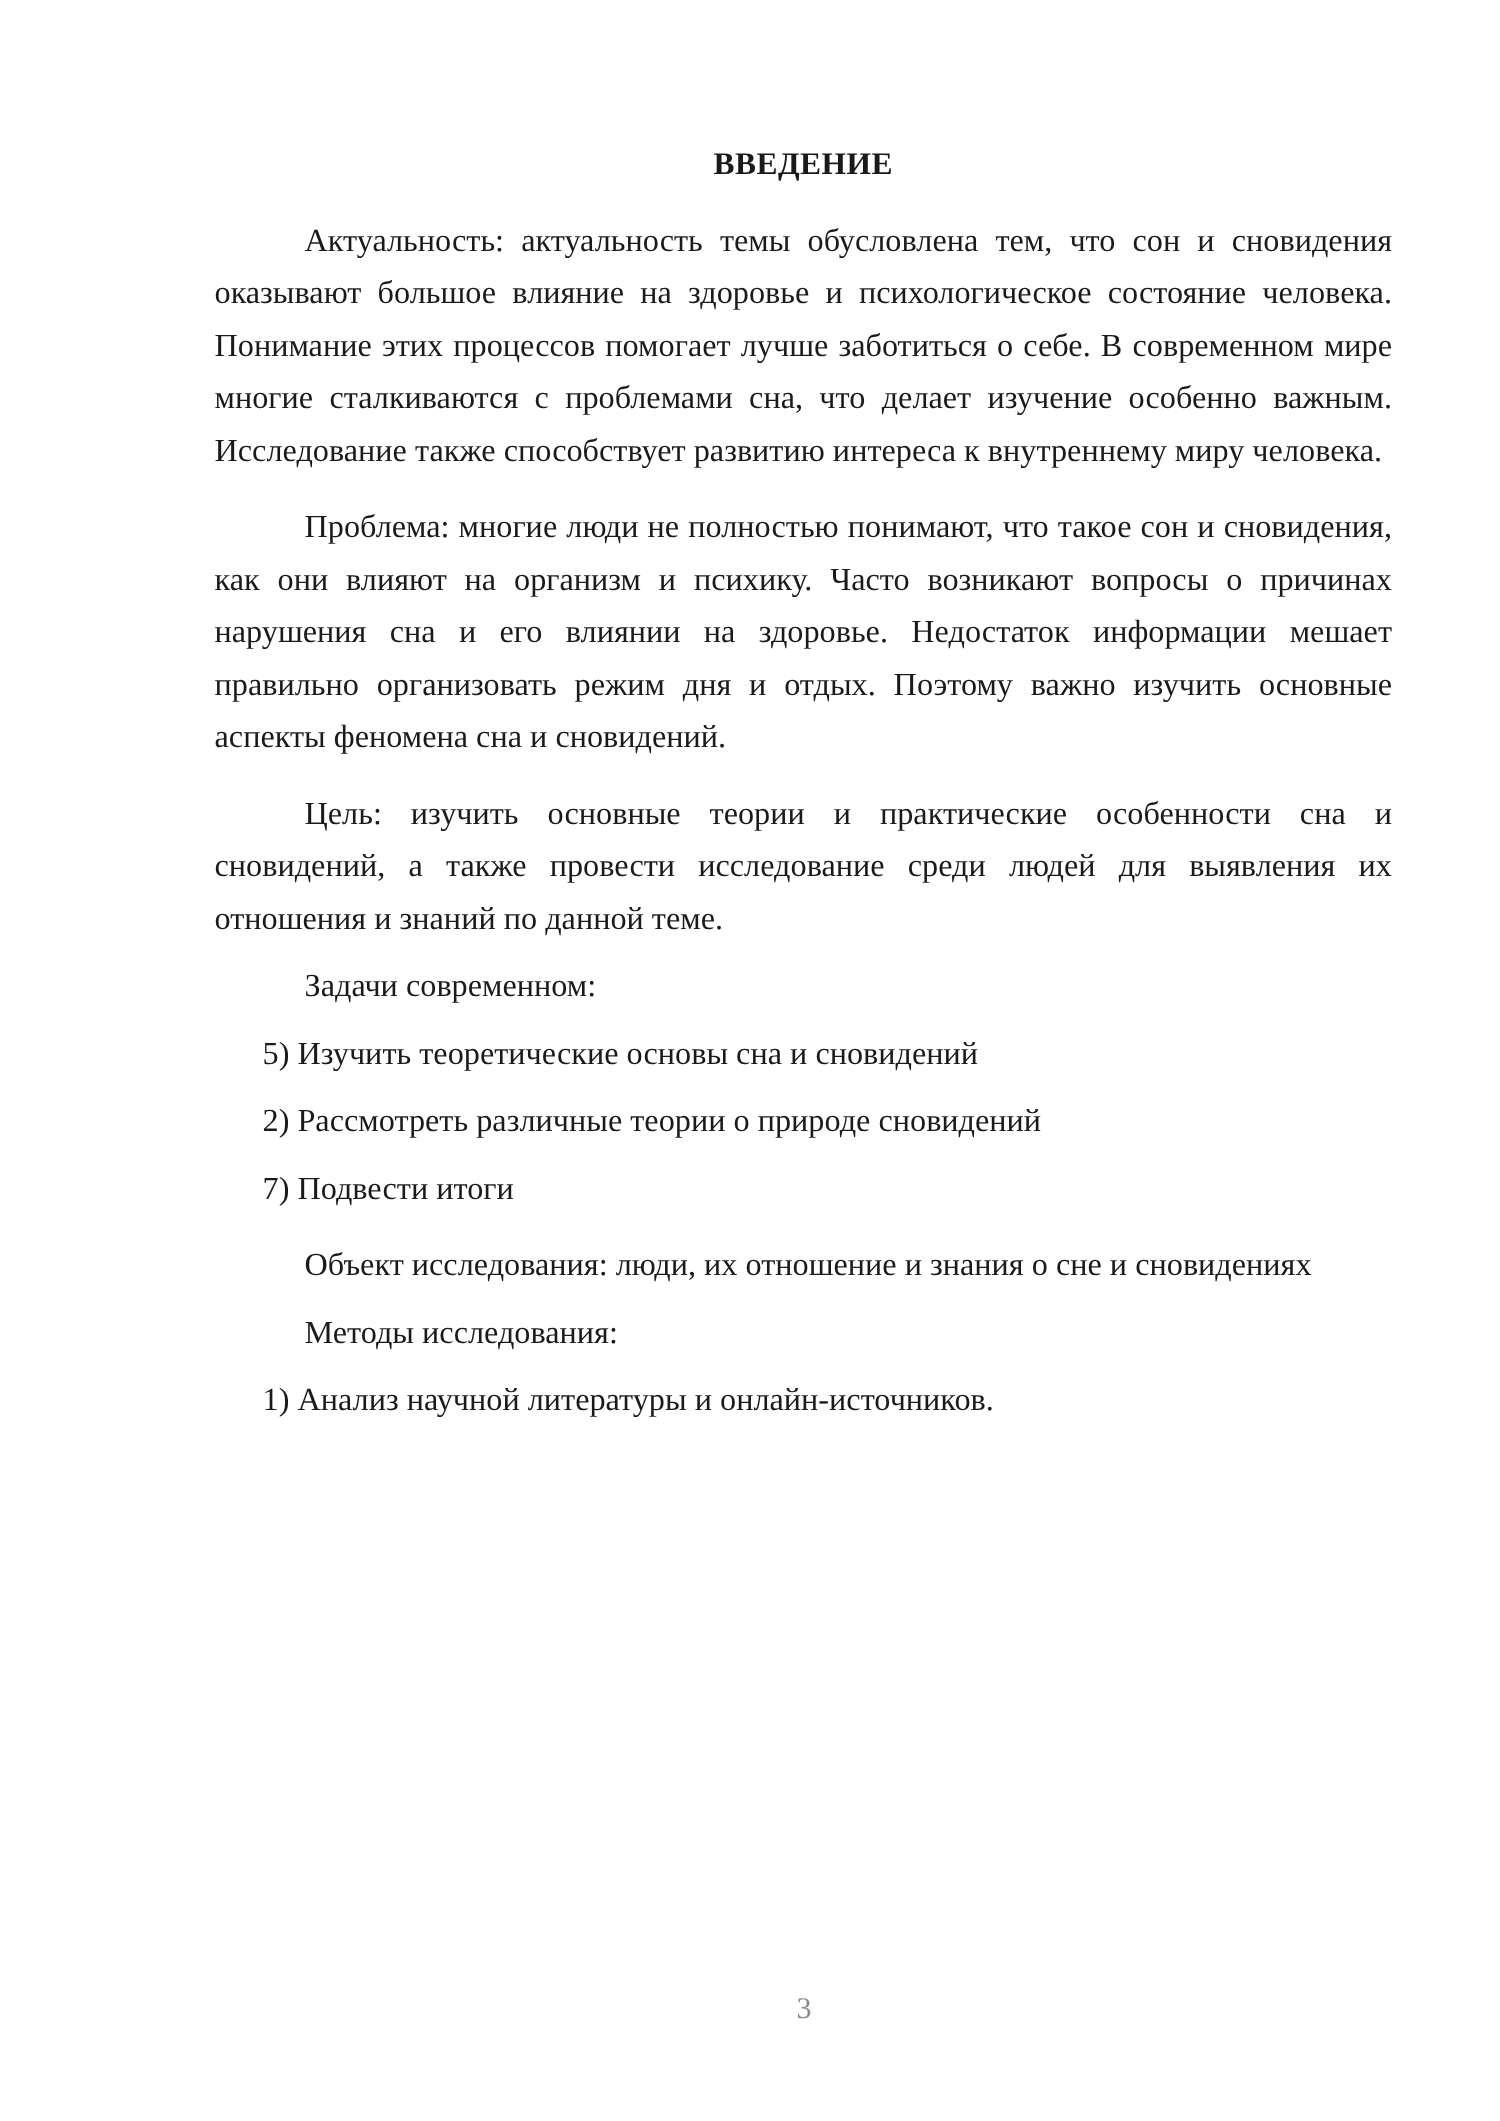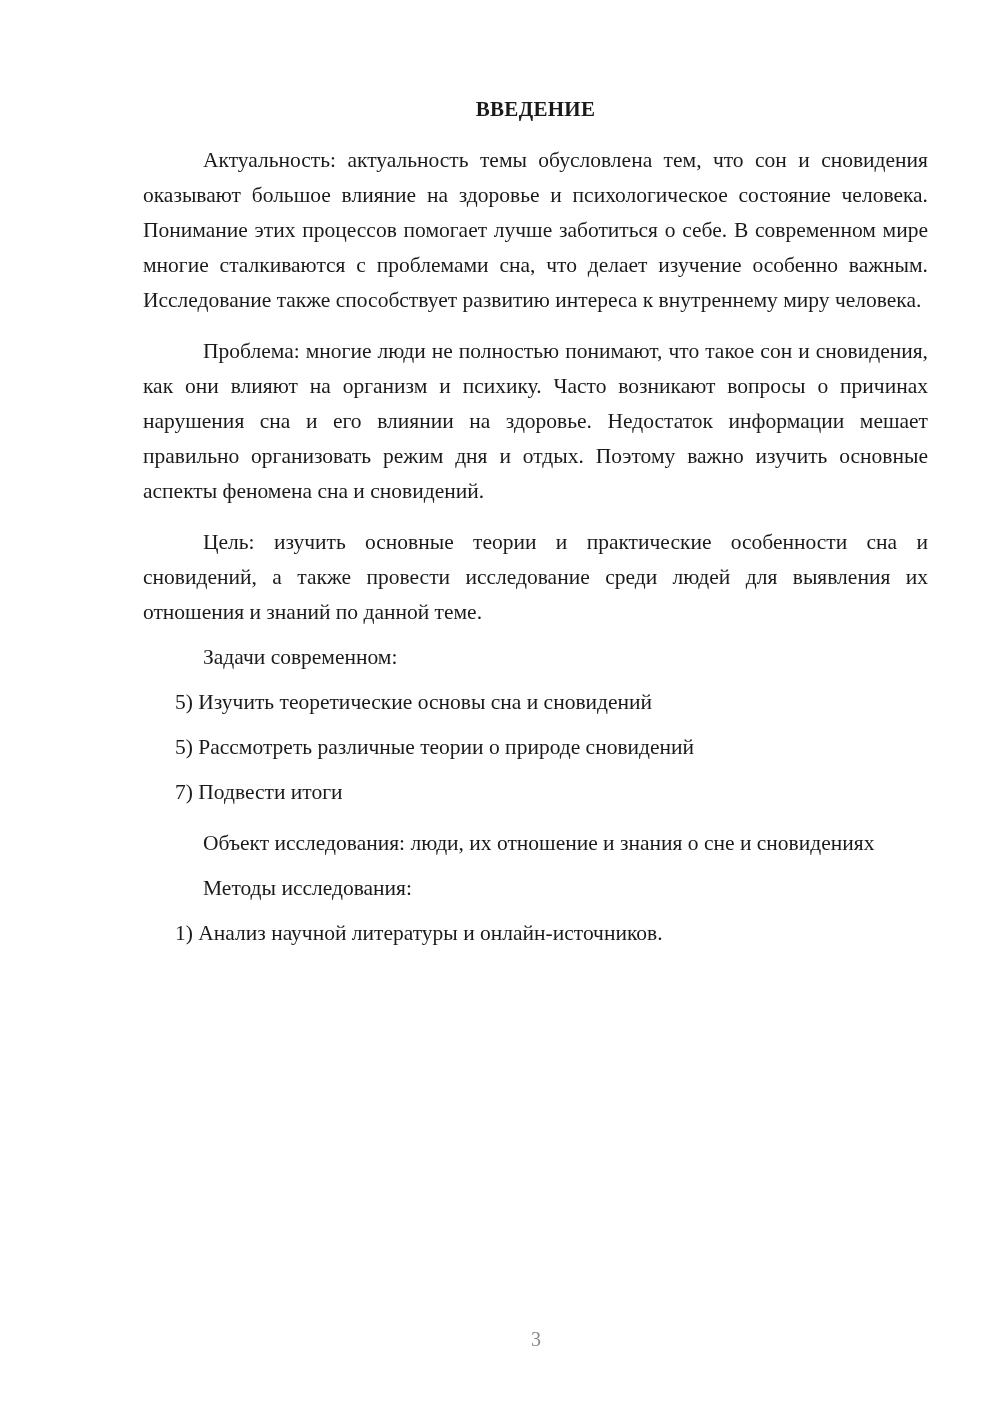--- a/index.html
+++ b/index.html
@@ -30,21 +30,21 @@
 <div class="page">
   <div class="title">ВВЕДЕНИЕ</div>
 
   <p class="para">Актуальность: актуальность темы обусловлена тем, что сон и сновидения оказывают большое влияние на здоровье и психологическое состояние человека. Понимание этих процессов помогает лучше заботиться о себе. В современном мире многие сталкиваются с проблемами сна, что делает изучение особенно важным. Исследование также способствует развитию интереса к внутреннему миру человека.</p>
   <p class="para">Проблема: многие люди не полностью понимают, что такое сон и сновидения, как они влияют на организм и психику. Часто возникают вопросы о причинах нарушения сна и его влиянии на здоровье. Недостаток информации мешает правильно организовать режим дня и отдых. Поэтому важно изучить основные аспекты феномена сна и сновидений.</p>
   <p class="para">Цель: изучить основные теории и практические особенности сна и сновидений, а также провести исследование среди людей для выявления их отношения и знаний по данной теме.</p>
 
   <p class="heading-line">Задачи современном:</p>
   <div>
     <p class="list-item">5) Изучить теоретические основы сна и сновидений</p>
-    <p class="list-item">5) Рассмотреть различные теории о природе сновидений</p>
+    <p class="list-item">2) Рассмотреть различные теории о природе сновидений</p>
     <p class="list-item">7) Подвести итоги</p>
   </div>
 
   <p class="para">Объект исследования: люди, их отношение и знания о сне и сновидениях</p>
 
   <p class="heading-line">Методы исследования:</p>
   <div>
     <p class="list-item">1) Анализ научной литературы и онлайн-источников.</p>
   </div>
 </div>

